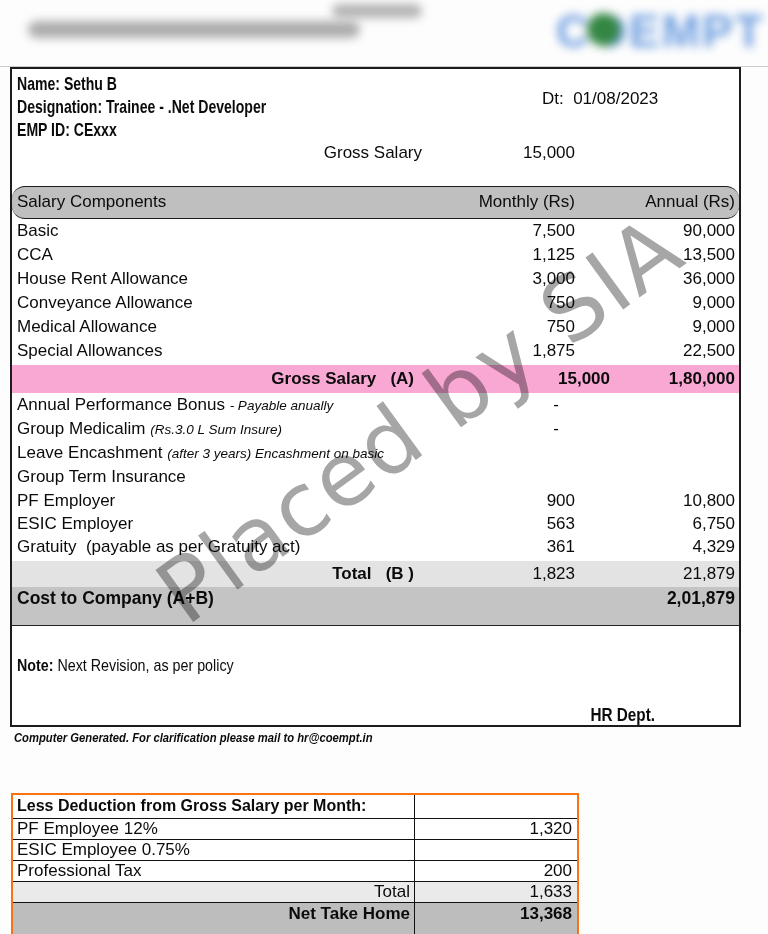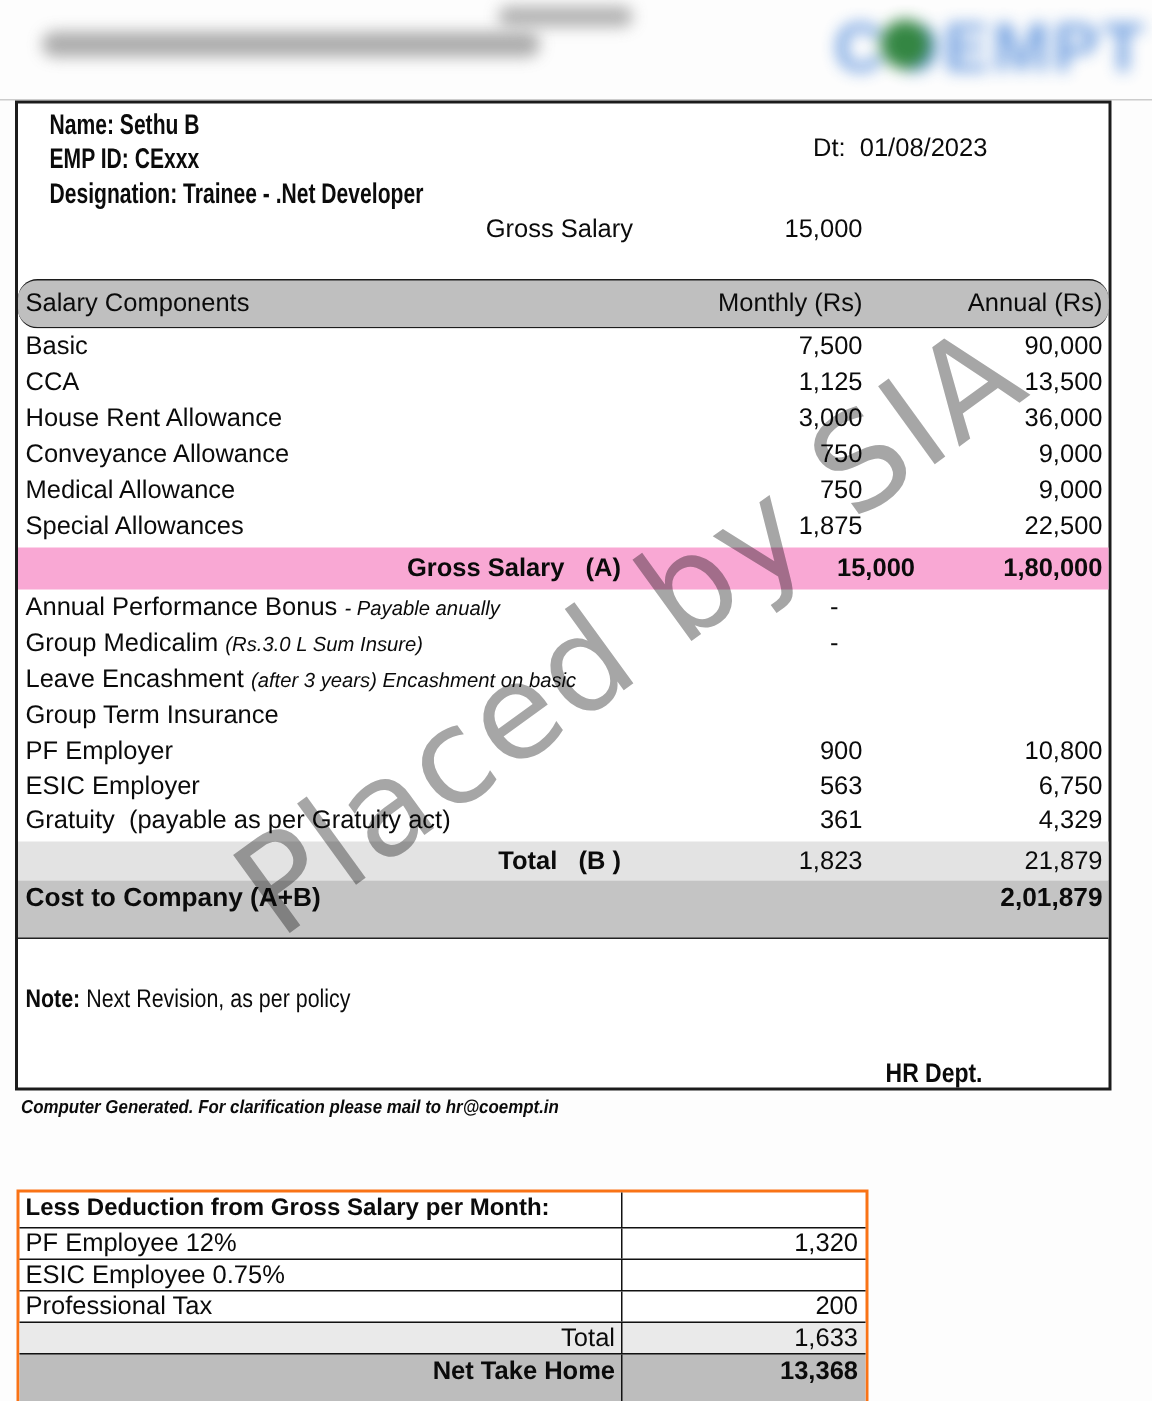--- a/index.html
+++ b/index.html
@@ -21,21 +21,21 @@
   .logo-globe { position:absolute; left:33px; top:13px; width:33px; height:33px; border-radius:50%; }
 
   
   .doc {
     position:absolute; left:10px; top:67px; width:731px; height:660px;
     background:#fff; border:2px solid #1c1c1c;
   }
   .doc-inner { position:relative; width:727px; height:656px; }
 
   .info { padding-top:3px; }
-  .info-line { height:23px; line-height:23px; padding-left:21px; font-weight:bold; font-size:19px; white-space:nowrap; }
+  .info-line { height:23px; line-height:23px; padding-left:5px; font-weight:bold; font-size:19px; white-space:nowrap; }
   .cond { display:inline-block; transform:scaleX(0.74); transform-origin:0 50%; white-space:nowrap; }
   .date { position:absolute; left:530px; top:20px; font-size:17px; }
 
   .flexrow { display:flex; font-size:17px; }
   .c1 { width:410px; padding-left:5px; white-space:nowrap; overflow:visible; }
   .c2 { width:157px; text-align:right; padding-right:4px; white-space:nowrap; }
   .c3 { flex:1; text-align:right; padding-right:4px; white-space:nowrap; }
   .dashcell { padding-right:20px; }
 
   .pre-gross { height:24px; line-height:24px; }
@@ -96,22 +96,22 @@
 </div>
 <div class="hairline"></div>
 
 <div class="doc">
   <div class="doc-inner">
 
     <div class="date">Dt:&nbsp; 01/08/2023</div>
 
     <div class="info">
       <div class="info-line"><span class="cond">Name: Sethu B</span></div>
+      <div class="info-line"><span class="cond">Designation: Trainee - .Net Developer</span></div>
       <div class="info-line"><span class="cond">EMP ID: CExxx</span></div>
-      <div class="info-line"><span class="cond">Designation: Trainee - .Net Developer</span></div>
     </div>
 
     <div class="flexrow pre-gross">
       <div class="c1">Gross Salary</div>
       <div class="c2">15,000</div>
       <div class="c3"></div>
     </div>
 
     <div class="spacer"></div>
 

